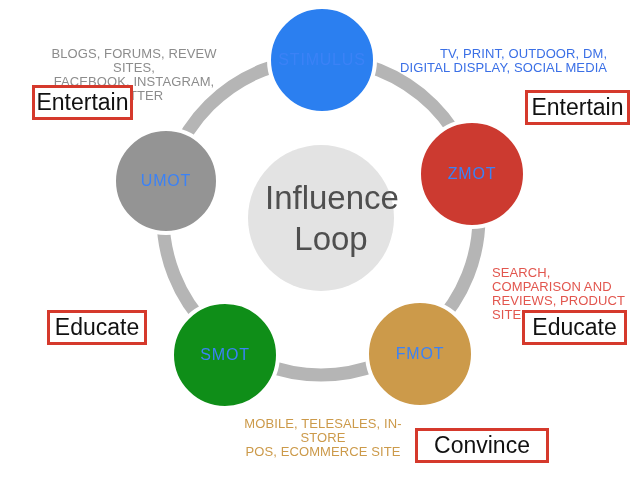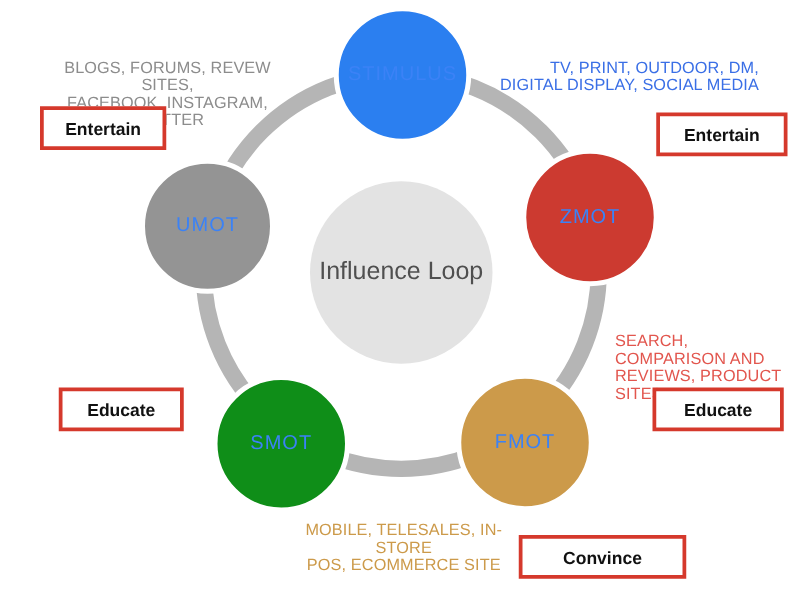--- a/index.html
+++ b/index.html
@@ -8,31 +8,31 @@
     font-family:"Liberation Sans",sans-serif;
   }
   .canvas svg{position:absolute;left:0;top:0;}
   .ring{fill:none;stroke-width:13;}
   .node{stroke:#ffffff;stroke-width:4;}
   .node-label{
     position:absolute;transform:translate(-50%,-50%);
     color:#3b82f6;font-size:16px;font-weight:400;letter-spacing:0.8px;white-space:nowrap;
   }
   .center-label{
-    position:absolute;left:321px;top:218px;transform:translate(-50%,-50%);
-    width:132px;text-align:center;color:#4f4f4f;font-size:20px;line-height:1.25;font-weight:400;
+    position:absolute;left:331px;top:218px;transform:translate(-50%,-50%);
+    width:132px;text-align:center;color:#4f4f4f;font-size:33px;line-height:1.25;font-weight:400;
   }
   .annotation{
     position:absolute;font-size:13px;font-weight:400;line-height:14px;letter-spacing:0.1px;
   }
   .annotation.center{text-align:center;}
   .tag{
     position:absolute;display:flex;align-items:center;justify-content:center;
     background:#ffffff;border:3px solid #c4b5fd;box-sizing:border-box;
-    color:#111111;font-size:14px;font-weight:700;white-space:nowrap;
+    color:#111111;font-size:23px;font-weight:400;white-space:nowrap;
   }
 </style>
 </head>
 <body>
 
 <div class="canvas">
 
   <svg width="642" height="487" viewBox="0 0 642 487">
     <circle class="ring" cx="321" cy="217" r="158" stroke="#b5b5b5"></circle>
     <circle class="node" cx="322" cy="60" r="53" fill="#2b7ff0"></circle>

